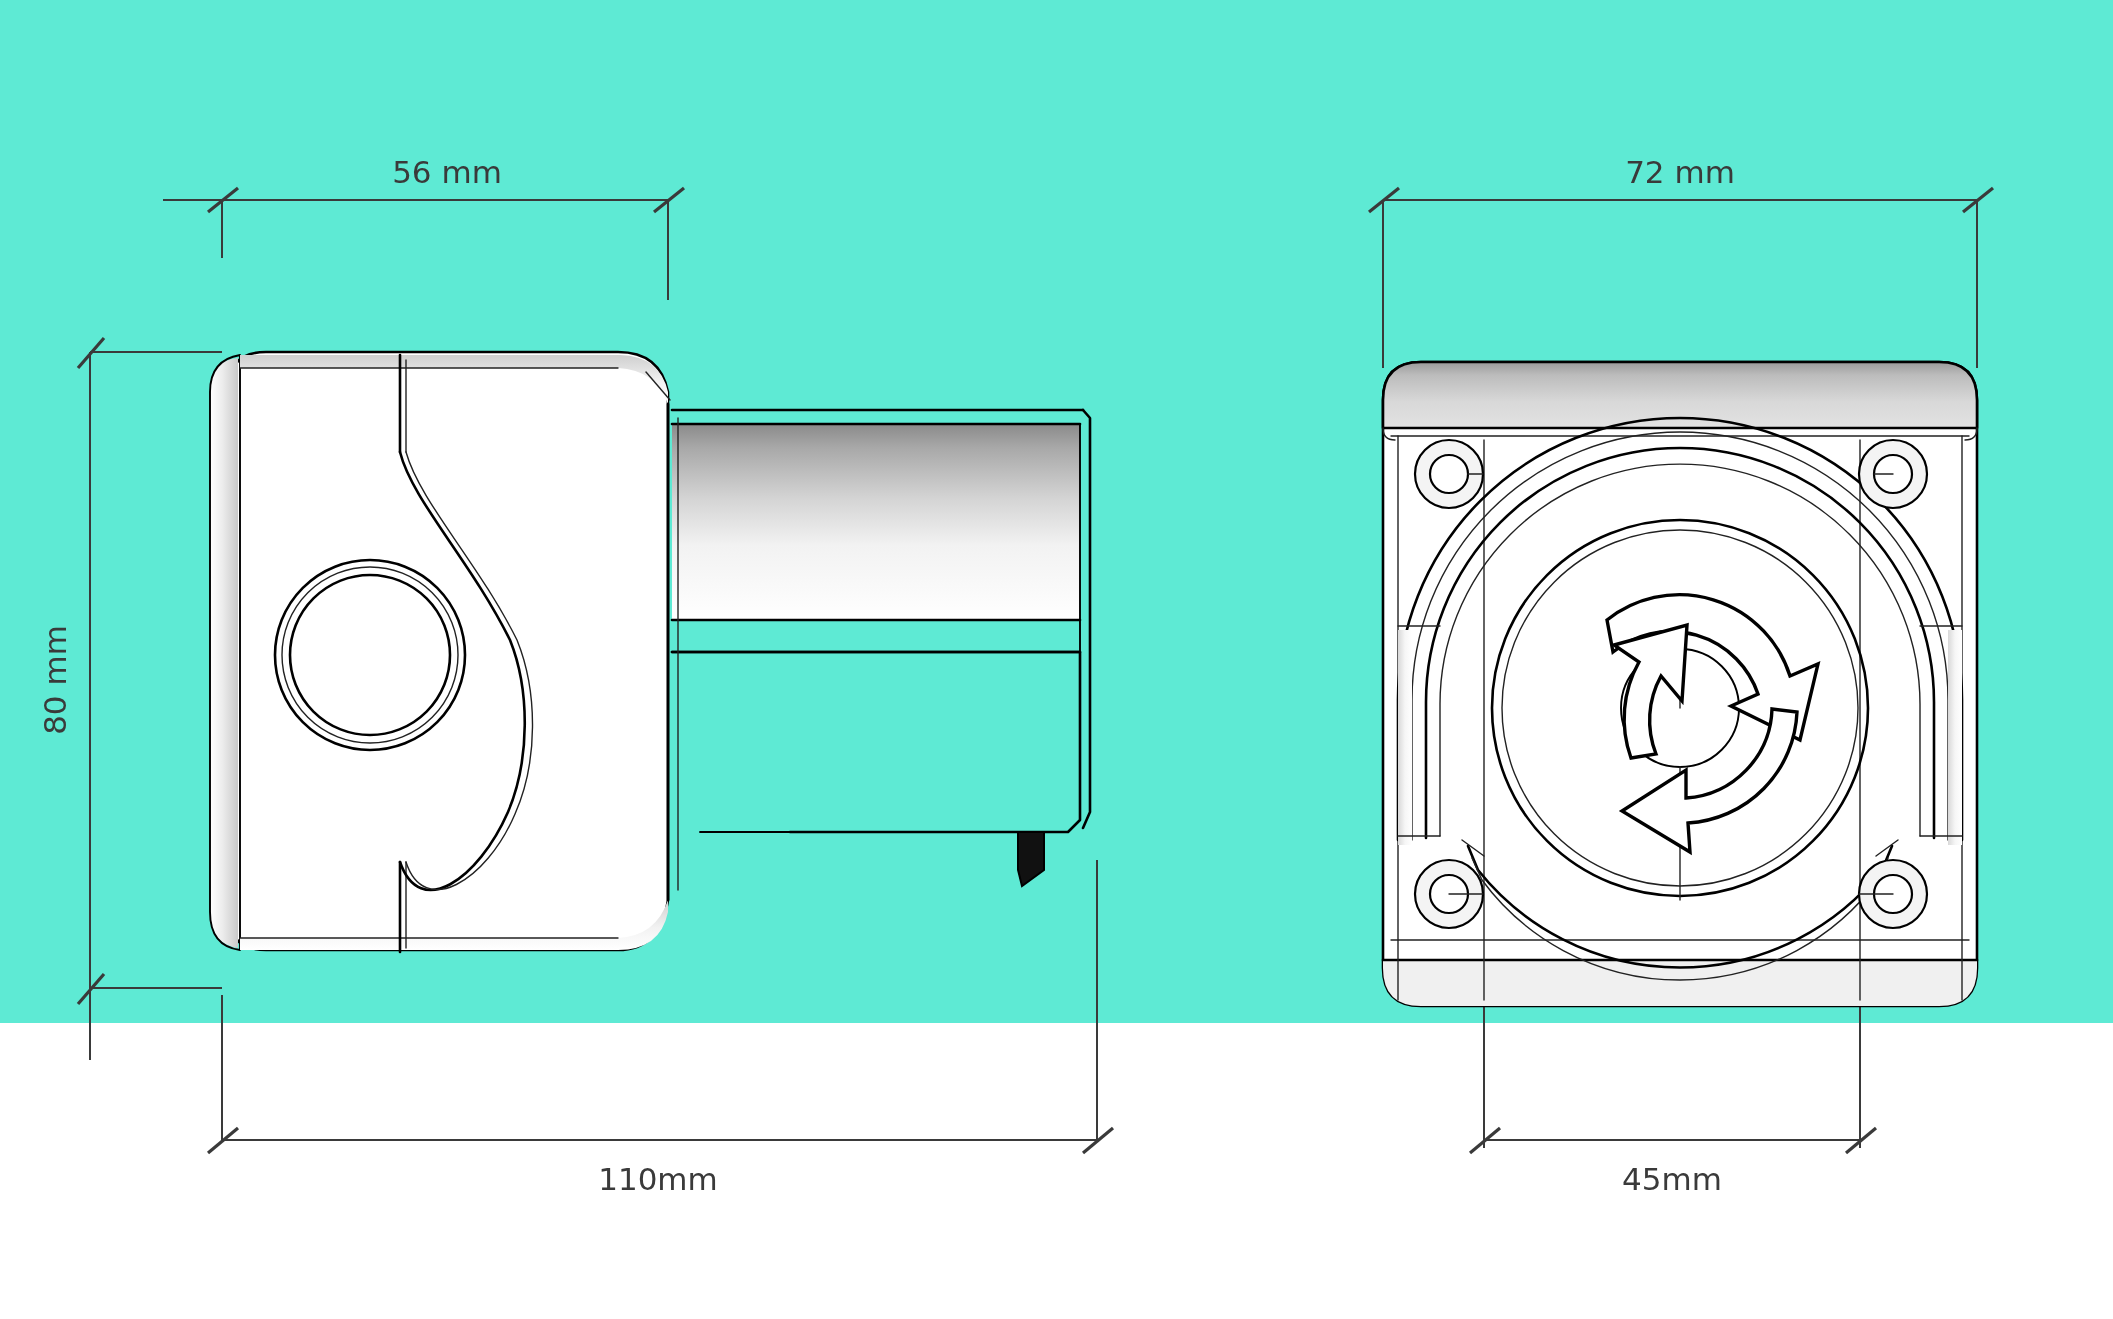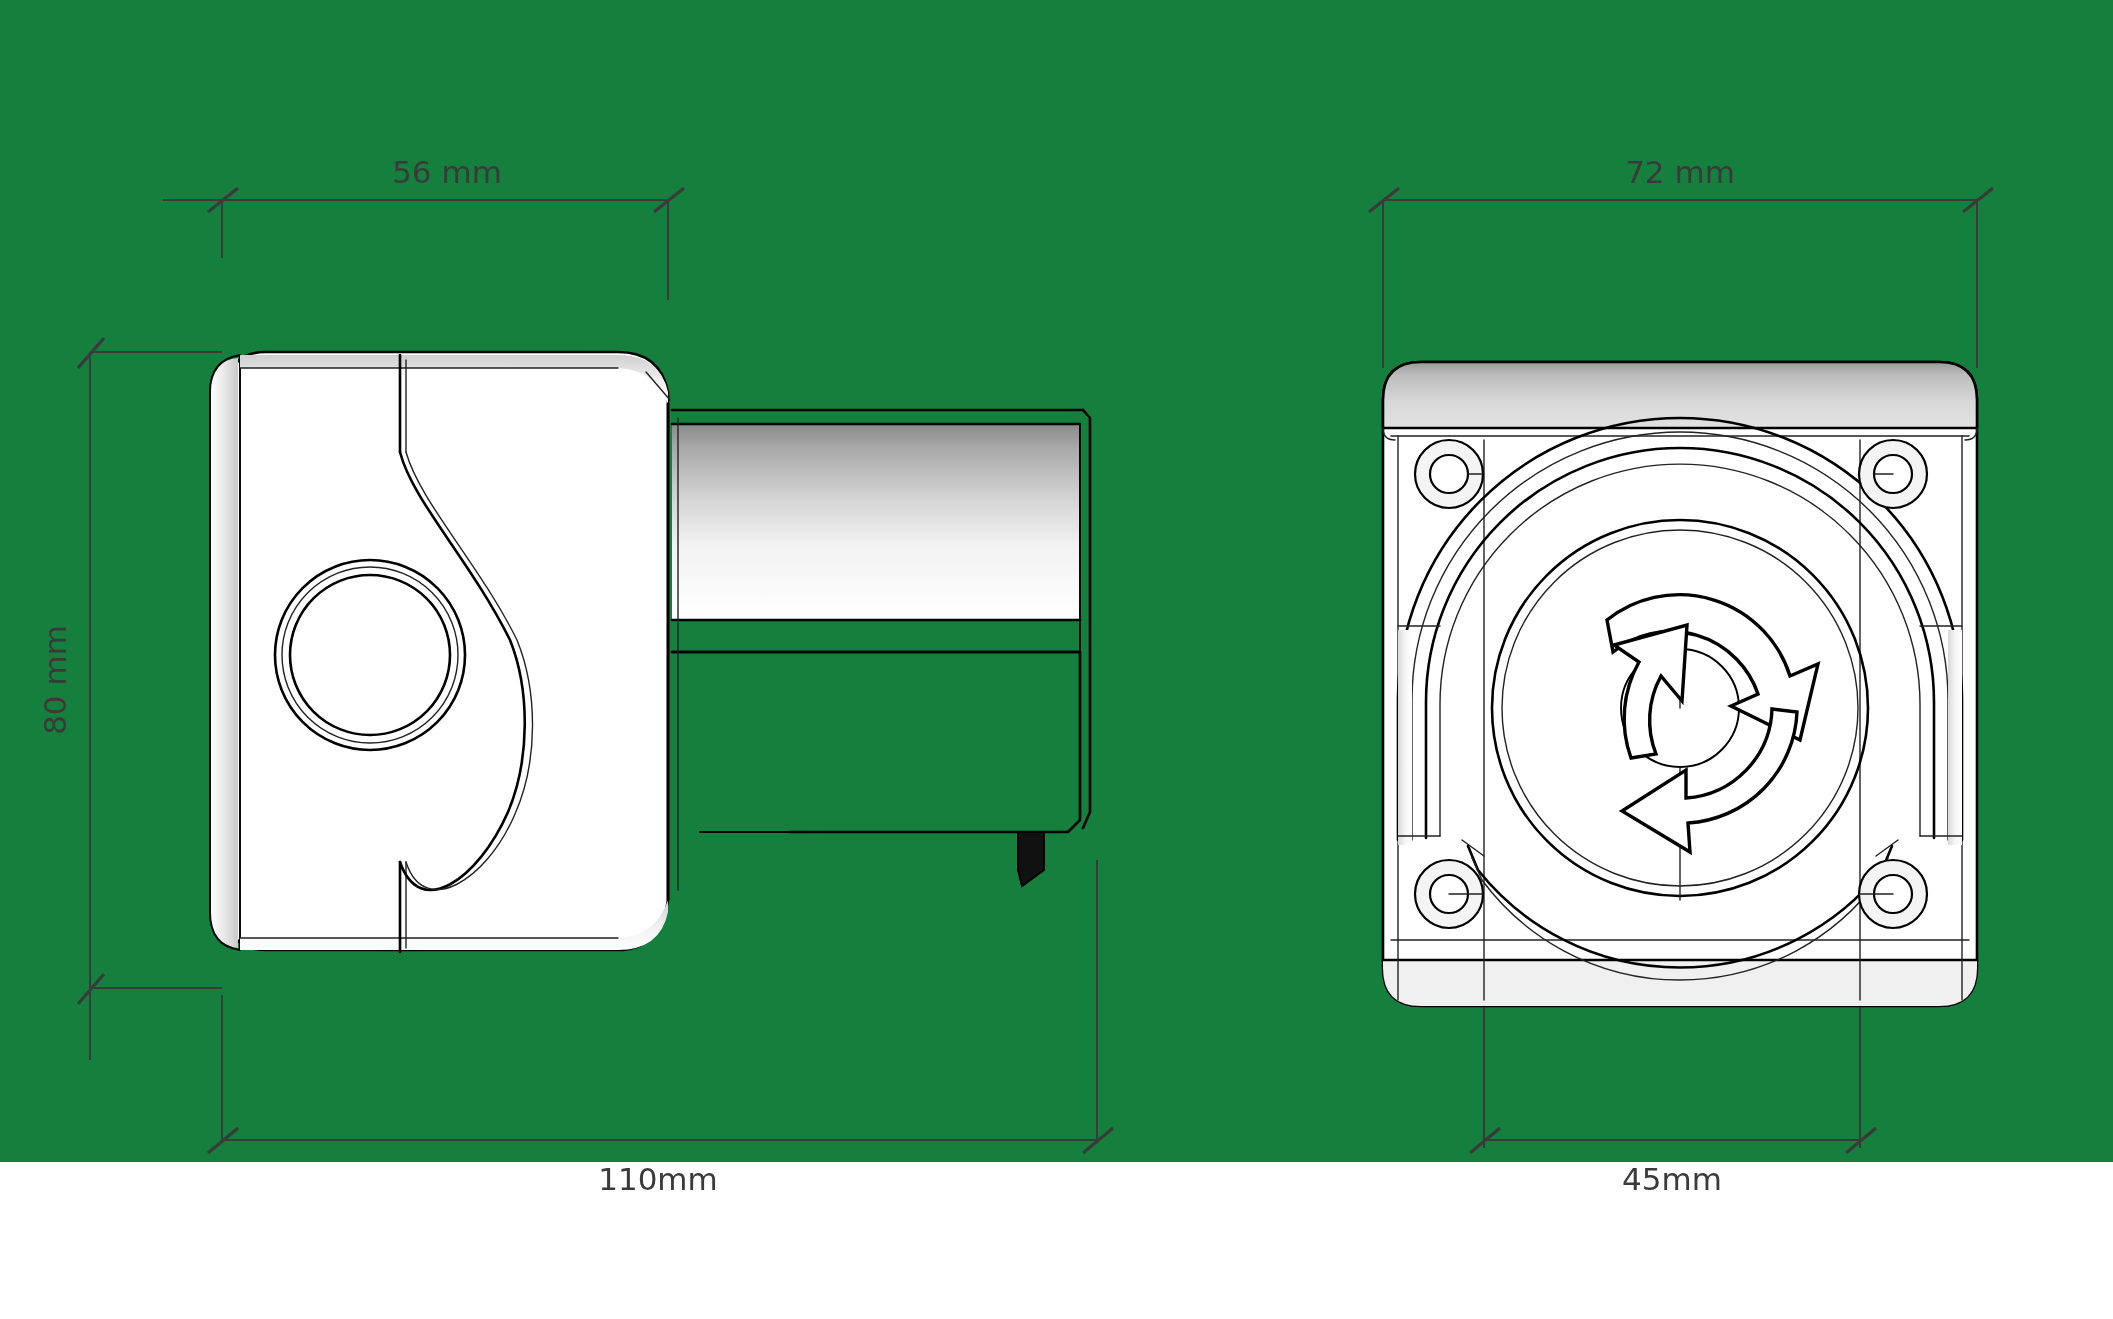--- a/index.html
+++ b/index.html
@@ -9,22 +9,22 @@
   }
   body {
     width: 2113px;
     height: 1319px;
     overflow: hidden;
     font-family: "DejaVu Sans", sans-serif;
   }
   #drawing-root {
     position: relative;
     width: 2113px;
-    height: 1162px;
-    background: #15803d;
+    height: 1023px;
+    background: #5eead4;
   }
   svg.sheet {
     display: block;
     width: 2113px;
     height: 1319px;
   }
   .dim-line, .ext-line {
     stroke: #3a3a3a;
     stroke-width: 2;
     fill: none;

